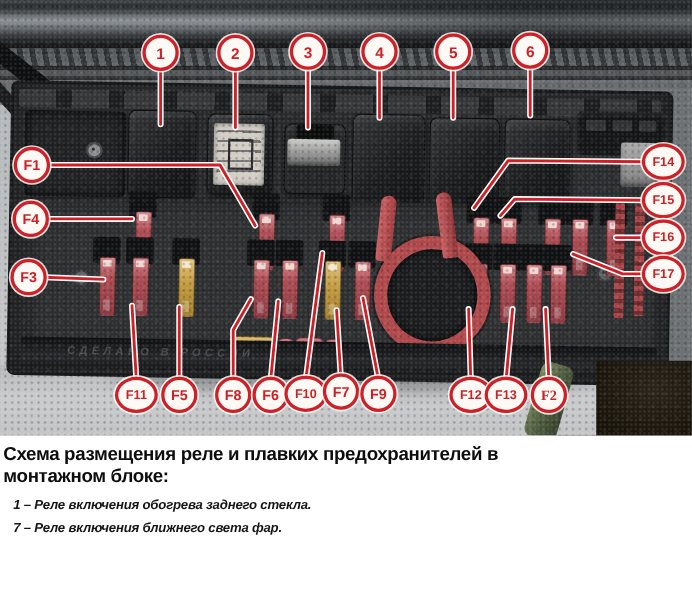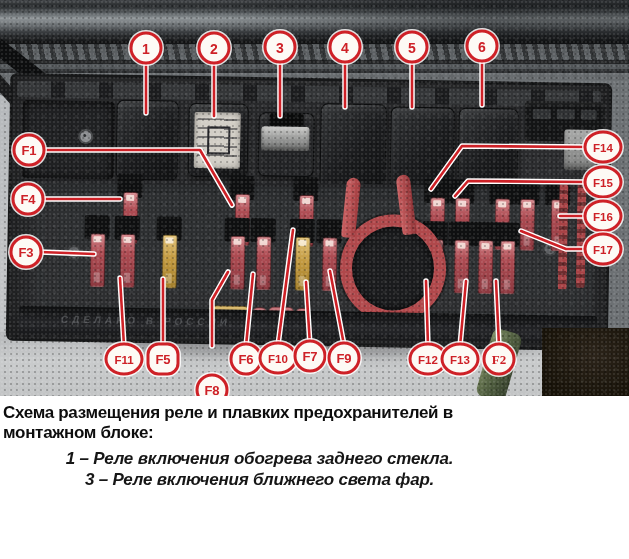--- a/index.html
+++ b/index.html
@@ -75,21 +75,21 @@
       radial-gradient(rgba(0,0,0,.22) 1px,transparent 1.3px),
       radial-gradient(rgba(255,255,255,.05) 1.5px,transparent 2.1px);
     background-size:4px 4px,6px 6px,11px 11px;background-position:0 0,2px 3px,5px 1px;}
   
   .lines{position:absolute;left:0;top:0;width:629px;height:396px;}
   .co{position:absolute;transform:translate(-50%,-50%);background:#fdfaf5;border:3px solid #ce2127;border-radius:50%;
     color:#ce2127;font-weight:bold;display:flex;align-items:center;justify-content:center;box-shadow:0 0 0 1.5px rgba(255,255,255,.85);}
   
   .caption{position:absolute;left:0;top:396px;width:507px;height:163px;background:#ffffff;color:#0d0d0d;}
   .cap-title{margin:7px 0 6px 3px;font-size:17px;font-weight:bold;letter-spacing:-0.3px;}
-  .cap-item{margin-left:12px;font-size:17px;font-weight:bold;font-style:italic;line-height:20.5px;letter-spacing:-0.2px;color:#161616;text-align:center;}
+  .cap-item{margin-left:12px;font-size:12px;font-weight:bold;font-style:italic;line-height:20.5px;letter-spacing:-0.2px;color:#161616;}
 </style>
 </head>
 <body>
 
 <div class="page">
 
   <div class="photo">
     <div class="ph-top-tube"></div>
     <div class="ph-tube-shade"></div>
     <div class="ph-tread"></div>
@@ -288,33 +288,33 @@
         <div class="co" style="left: 412px; top: 47px; width: 27px; height: 27px; font-size: 14px;">5</div>
         <div class="co" style="left: 482px; top: 46px; width: 27px; height: 27px; font-size: 14px;">6</div>
         <div class="co" style="left: 29px; top: 150px; width: 27px; height: 27px; font-size: 13px;">F1</div>
         <div class="co" style="left: 28px; top: 199px; width: 27px; height: 27px; font-size: 13px;">F4</div>
         <div class="co" style="left: 26px; top: 252px; width: 27px; height: 27px; font-size: 13px;">F3</div>
         <div class="co" style="left: 603px; top: 147px; width: 33px; height: 27px; font-size: 11.5px;">F14</div>
         <div class="co" style="left: 603px; top: 182px; width: 33px; height: 27px; font-size: 11.5px;">F15</div>
         <div class="co" style="left: 603px; top: 216px; width: 33px; height: 27px; font-size: 11.5px;">F16</div>
         <div class="co" style="left: 603px; top: 249px; width: 33px; height: 27px; font-size: 11.5px;">F17</div>
         <div class="co" style="left: 124px; top: 359px; width: 33px; height: 27px; font-size: 11.5px;">F11</div>
-        <div class="co" style="left: 163px; top: 359px; width: 27px; height: 27px; font-size: 13px; border-radius: 12px;">F5</div>
-        <div class="co" style="left: 212px; top: 359px; width: 27px; height: 27px; font-size: 13px; margin-top: 31px;">F8</div>
+        <div class="co" style="left: 163px; top: 359px; width: 27px; height: 27px; font-size: 13px;">F5</div>
+        <div class="co" style="left: 212px; top: 359px; width: 27px; height: 27px; font-size: 13px;">F8</div>
         <div class="co" style="left: 246px; top: 359px; width: 27px; height: 27px; font-size: 13px;">F6</div>
         <div class="co" style="left: 278px; top: 358px; width: 33px; height: 27px; font-size: 11.5px;">F10</div>
         <div class="co" style="left: 310px; top: 356px; width: 27px; height: 27px; font-size: 13px;">F7</div>
         <div class="co" style="left: 344px; top: 358px; width: 27px; height: 27px; font-size: 13px;">F9</div>
         <div class="co" style="left: 428px; top: 359px; width: 33px; height: 27px; font-size: 11.5px;">F12</div>
         <div class="co" style="left: 460px; top: 359px; width: 33px; height: 27px; font-size: 11.5px;">F13</div>
         <div class="co" style="left: 499px; top: 359px; width: 27px; height: 27px; font-size: 13px; font-family: Liberation Serif, serif;">F2</div>
       </div>
   </div>
 
   <div class="caption">
     <div class="cap-title">Схема размещения реле и плавких предохранителей в монтажном блоке:</div>
     <div id="cap-list">
         <div class="cap-item">1 – Реле включения обогрева заднего стекла.</div>
-        <div class="cap-item">3 – Реле включения ближнего света фар.</div>
+        <div class="cap-item">7 – Реле включения ближнего света фар.</div>
       </div>
   </div>
 
 </div>
 
 </body></html>

